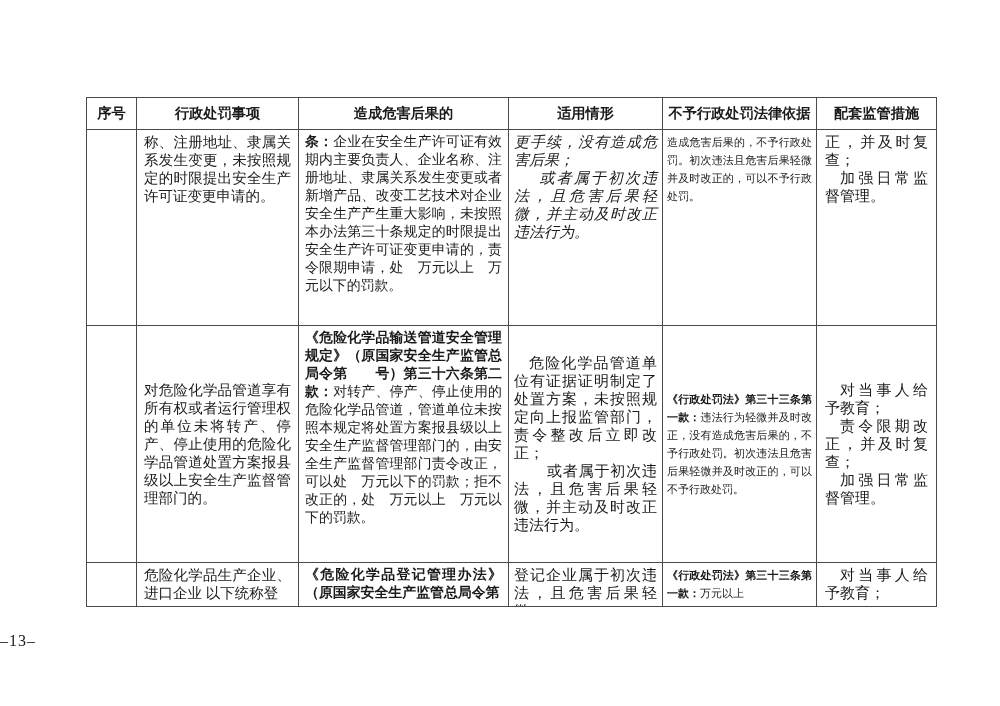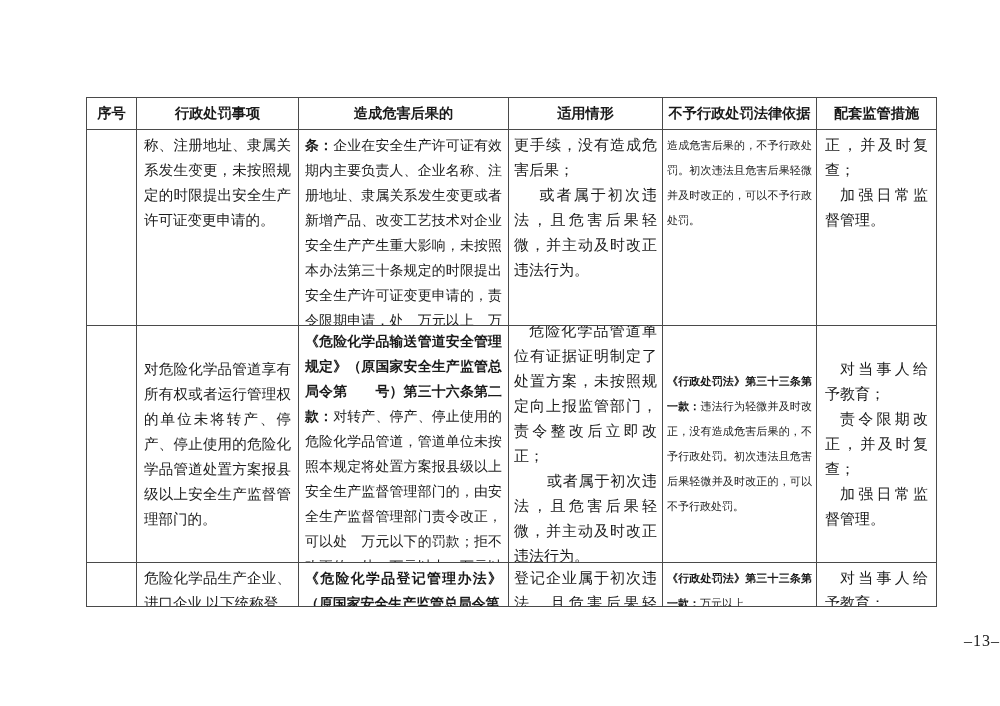--- a/index.html
+++ b/index.html
@@ -23,31 +23,31 @@
     font-size: 14.2px; font-weight: bold; text-align: center;
     height: 31px; vertical-align: middle; padding: 0 1px;
     white-space: nowrap;
   }
   .cell-inner {
     box-sizing: border-box;
     display: flex; flex-direction: column; justify-content: flex-start;
     overflow: hidden; padding: 3px 0;
   }
   .cell-inner.vm { justify-content: center; }
-  .para { text-align: justify; line-height: 25px; }
+  .para { text-align: justify; line-height: 18px; }
   .para b { font-weight: bold; }
   
   .c1 .para { font-size: 14.5px; } .c1 .cell-inner { padding: 3px 7px; }
   .c2 .para { font-size: 13.9px; } .c2 .cell-inner { padding: 3px 6px; }
   .c3 .para { font-size: 15px; }   .c3 .cell-inner { padding: 3px 5px; }
   .c4 .para { font-size: 11px; } .c4 .cell-inner { padding: 3px 4px; }
   .c5 .para { font-size: 15px; }   .c5 .cell-inner { padding: 3px 8px; }
   .page-number {
     position: absolute; left: 0; top: 632px; width: 100%;
-    text-align: right; font-size: 16px; letter-spacing: 1px;
+    text-align: left; font-size: 16px; letter-spacing: 1px;
   }
 </style>
 </head>
 <body style="--text-color: #1a1a1a; --border-color: #4a4a4a; background: rgb(255, 255, 255);">
 
 <table class="doc-table">
   <colgroup>
       <col style="width: 50px;">
       <col style="width: 162px;">
       <col style="width: 210px;">
@@ -74,21 +74,21 @@
           <div class="cell-inner" style="height: 195px;">
             <div class="para"><span>称、注册地址、隶属关系发生变更，未按照规定的时限提出安全生产许可证变更申请的。</span></div>
           </div>
         </td>
         <td class="c2">
           <div class="cell-inner" style="height: 195px;">
             <div class="para"><b>条：</b><span>企业在安全生产许可证有效期内主要负责人、企业名称、注册地址、隶属关系发生变更或者新增产品、改变工艺技术对企业安全生产产生重大影响，未按照本办法第三十条规定的时限提出安全生产许可证变更申请的，责令限期申请，处　万元以上　万元以下的罚款。</span></div>
           </div>
         </td>
         <td class="c3">
-          <div class="cell-inner" style="height: 195px;">
+          <div class="cell-inner" style="height: 195px; font-style: italic;">
             <div class="para"><span>更手续，没有造成危害后果；</span></div>
             <div class="para" style="text-indent: 1.7em;"><span>或者属于初次违法，且危害后果轻微，并主动及时改正违法行为。</span></div>
           </div>
         </td>
         <td class="c4">
           <div class="cell-inner" style="height: 195px;">
             <div class="para"><span>造成危害后果的，不予行政处罚。初次违法且危害后果轻微并及时改正的，可以不予行政处罚。</span></div>
           </div>
         </td>
         <td class="c5">

